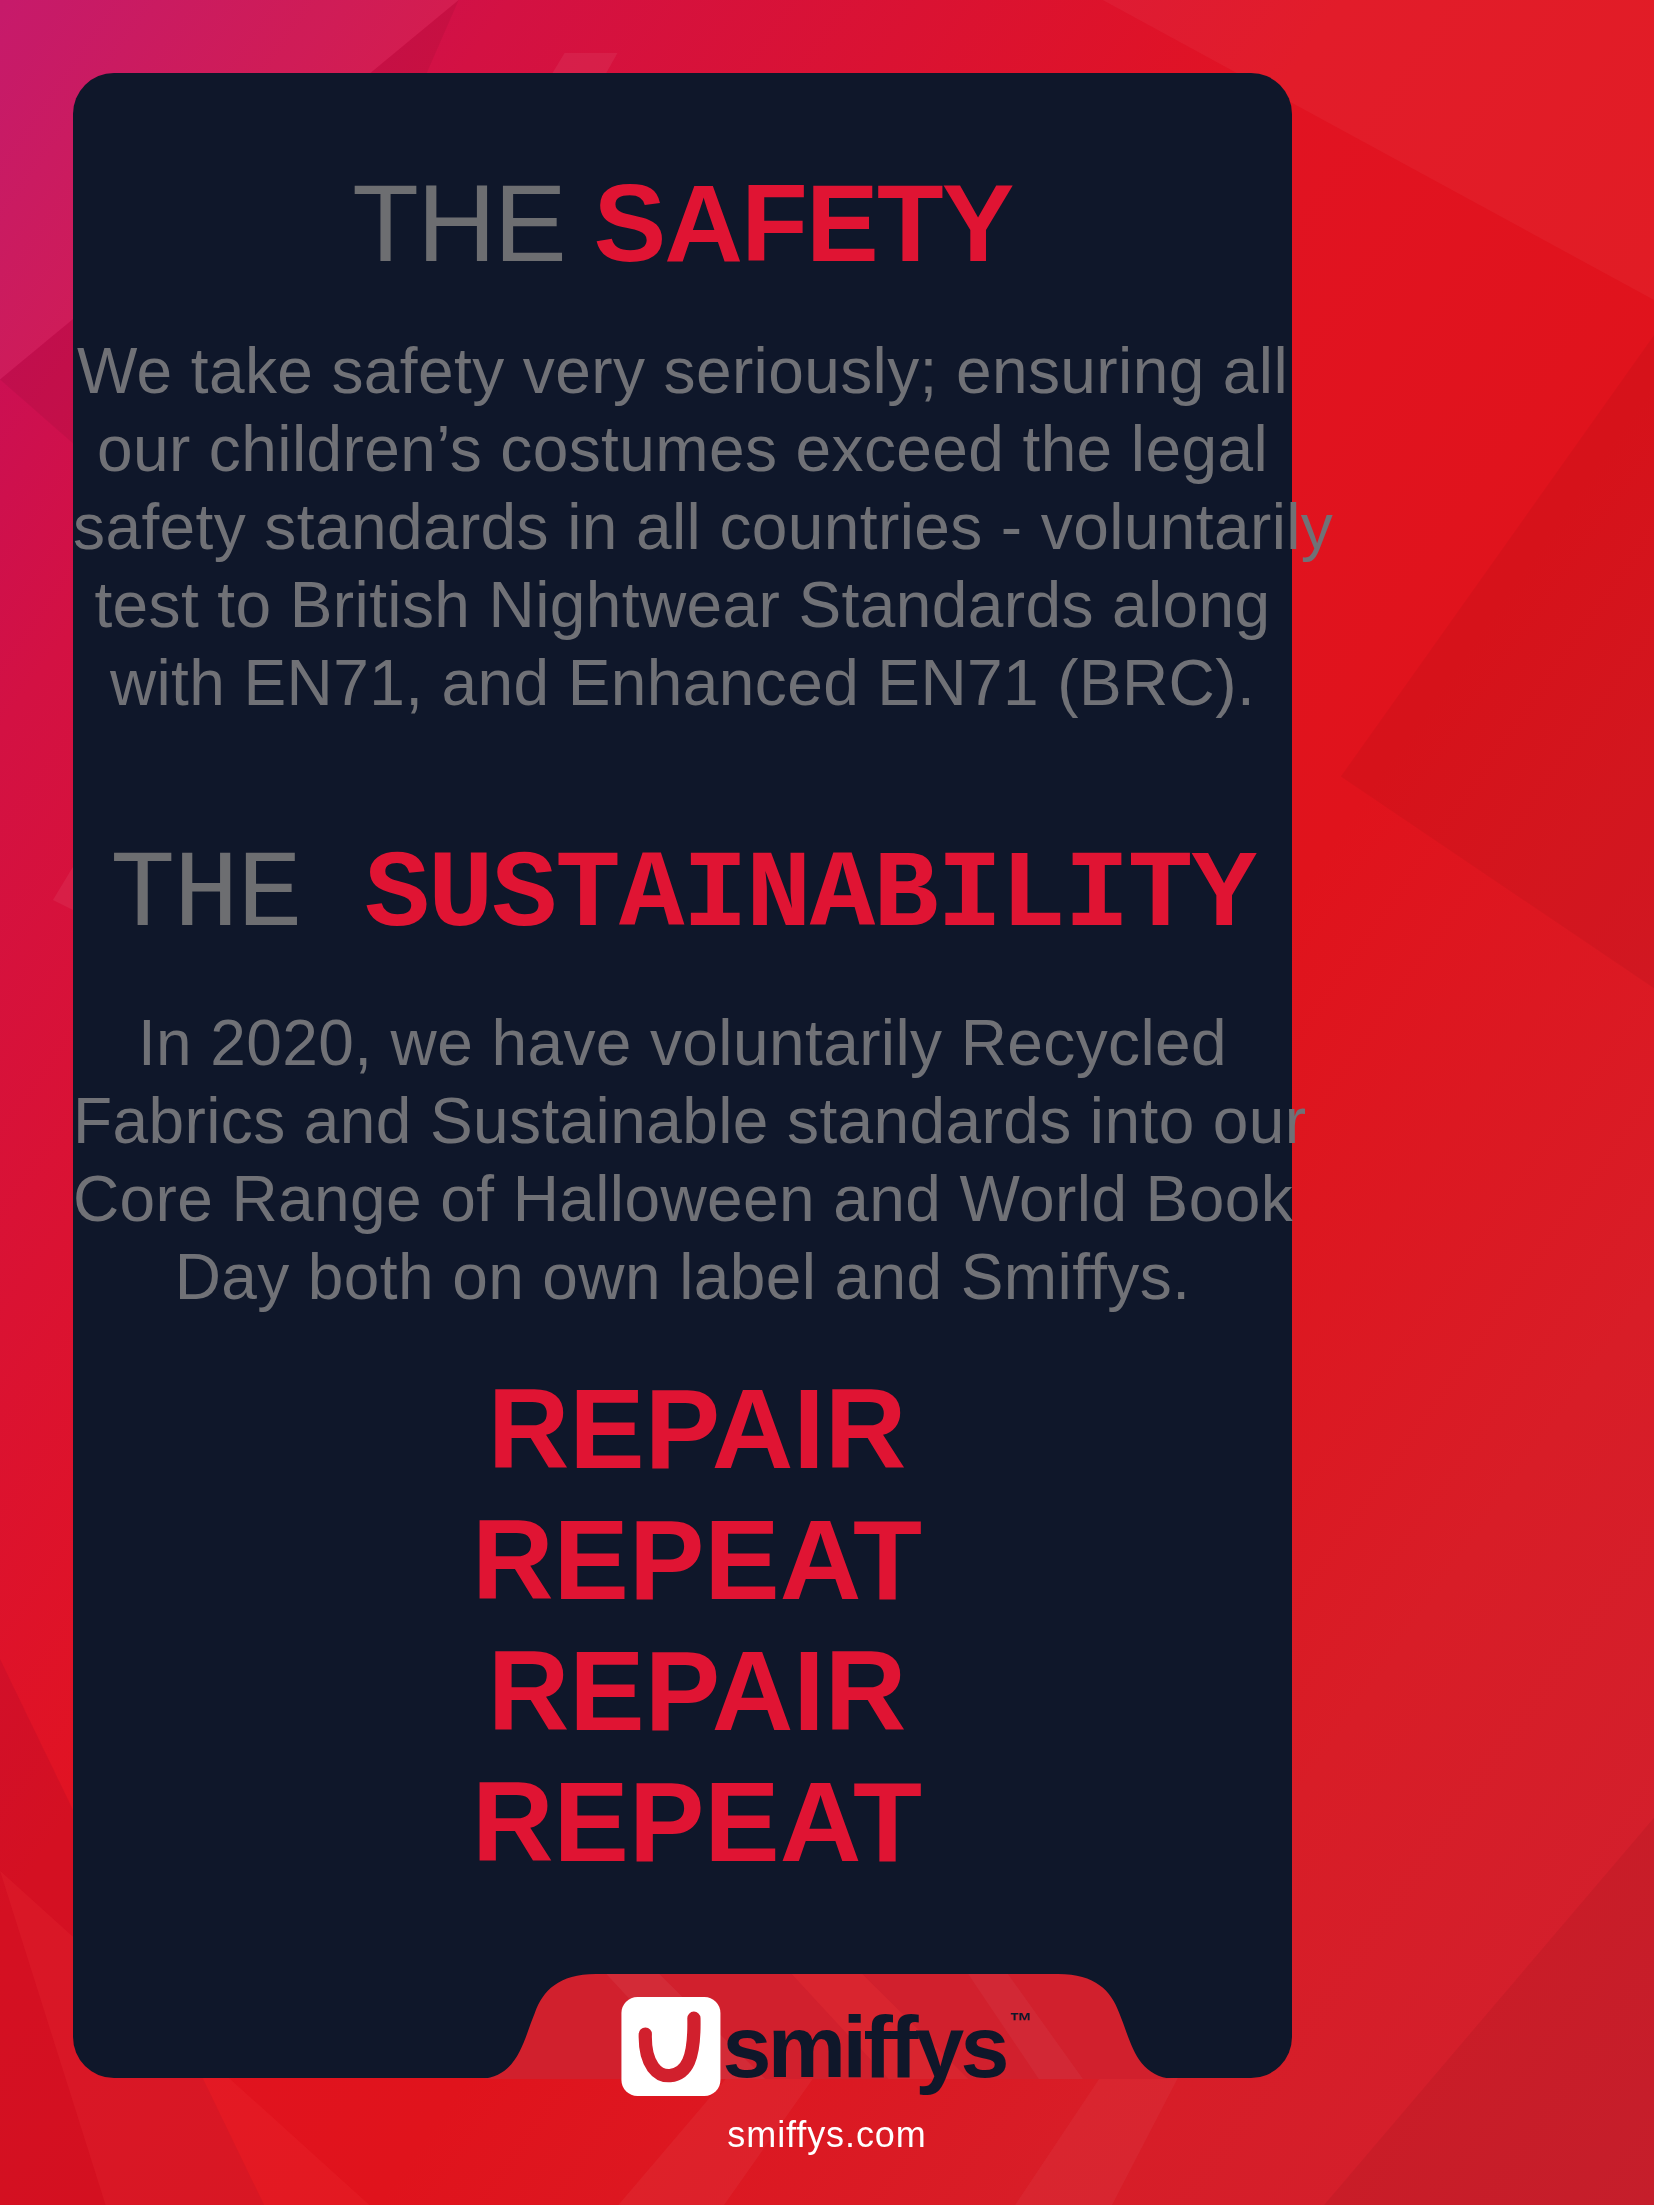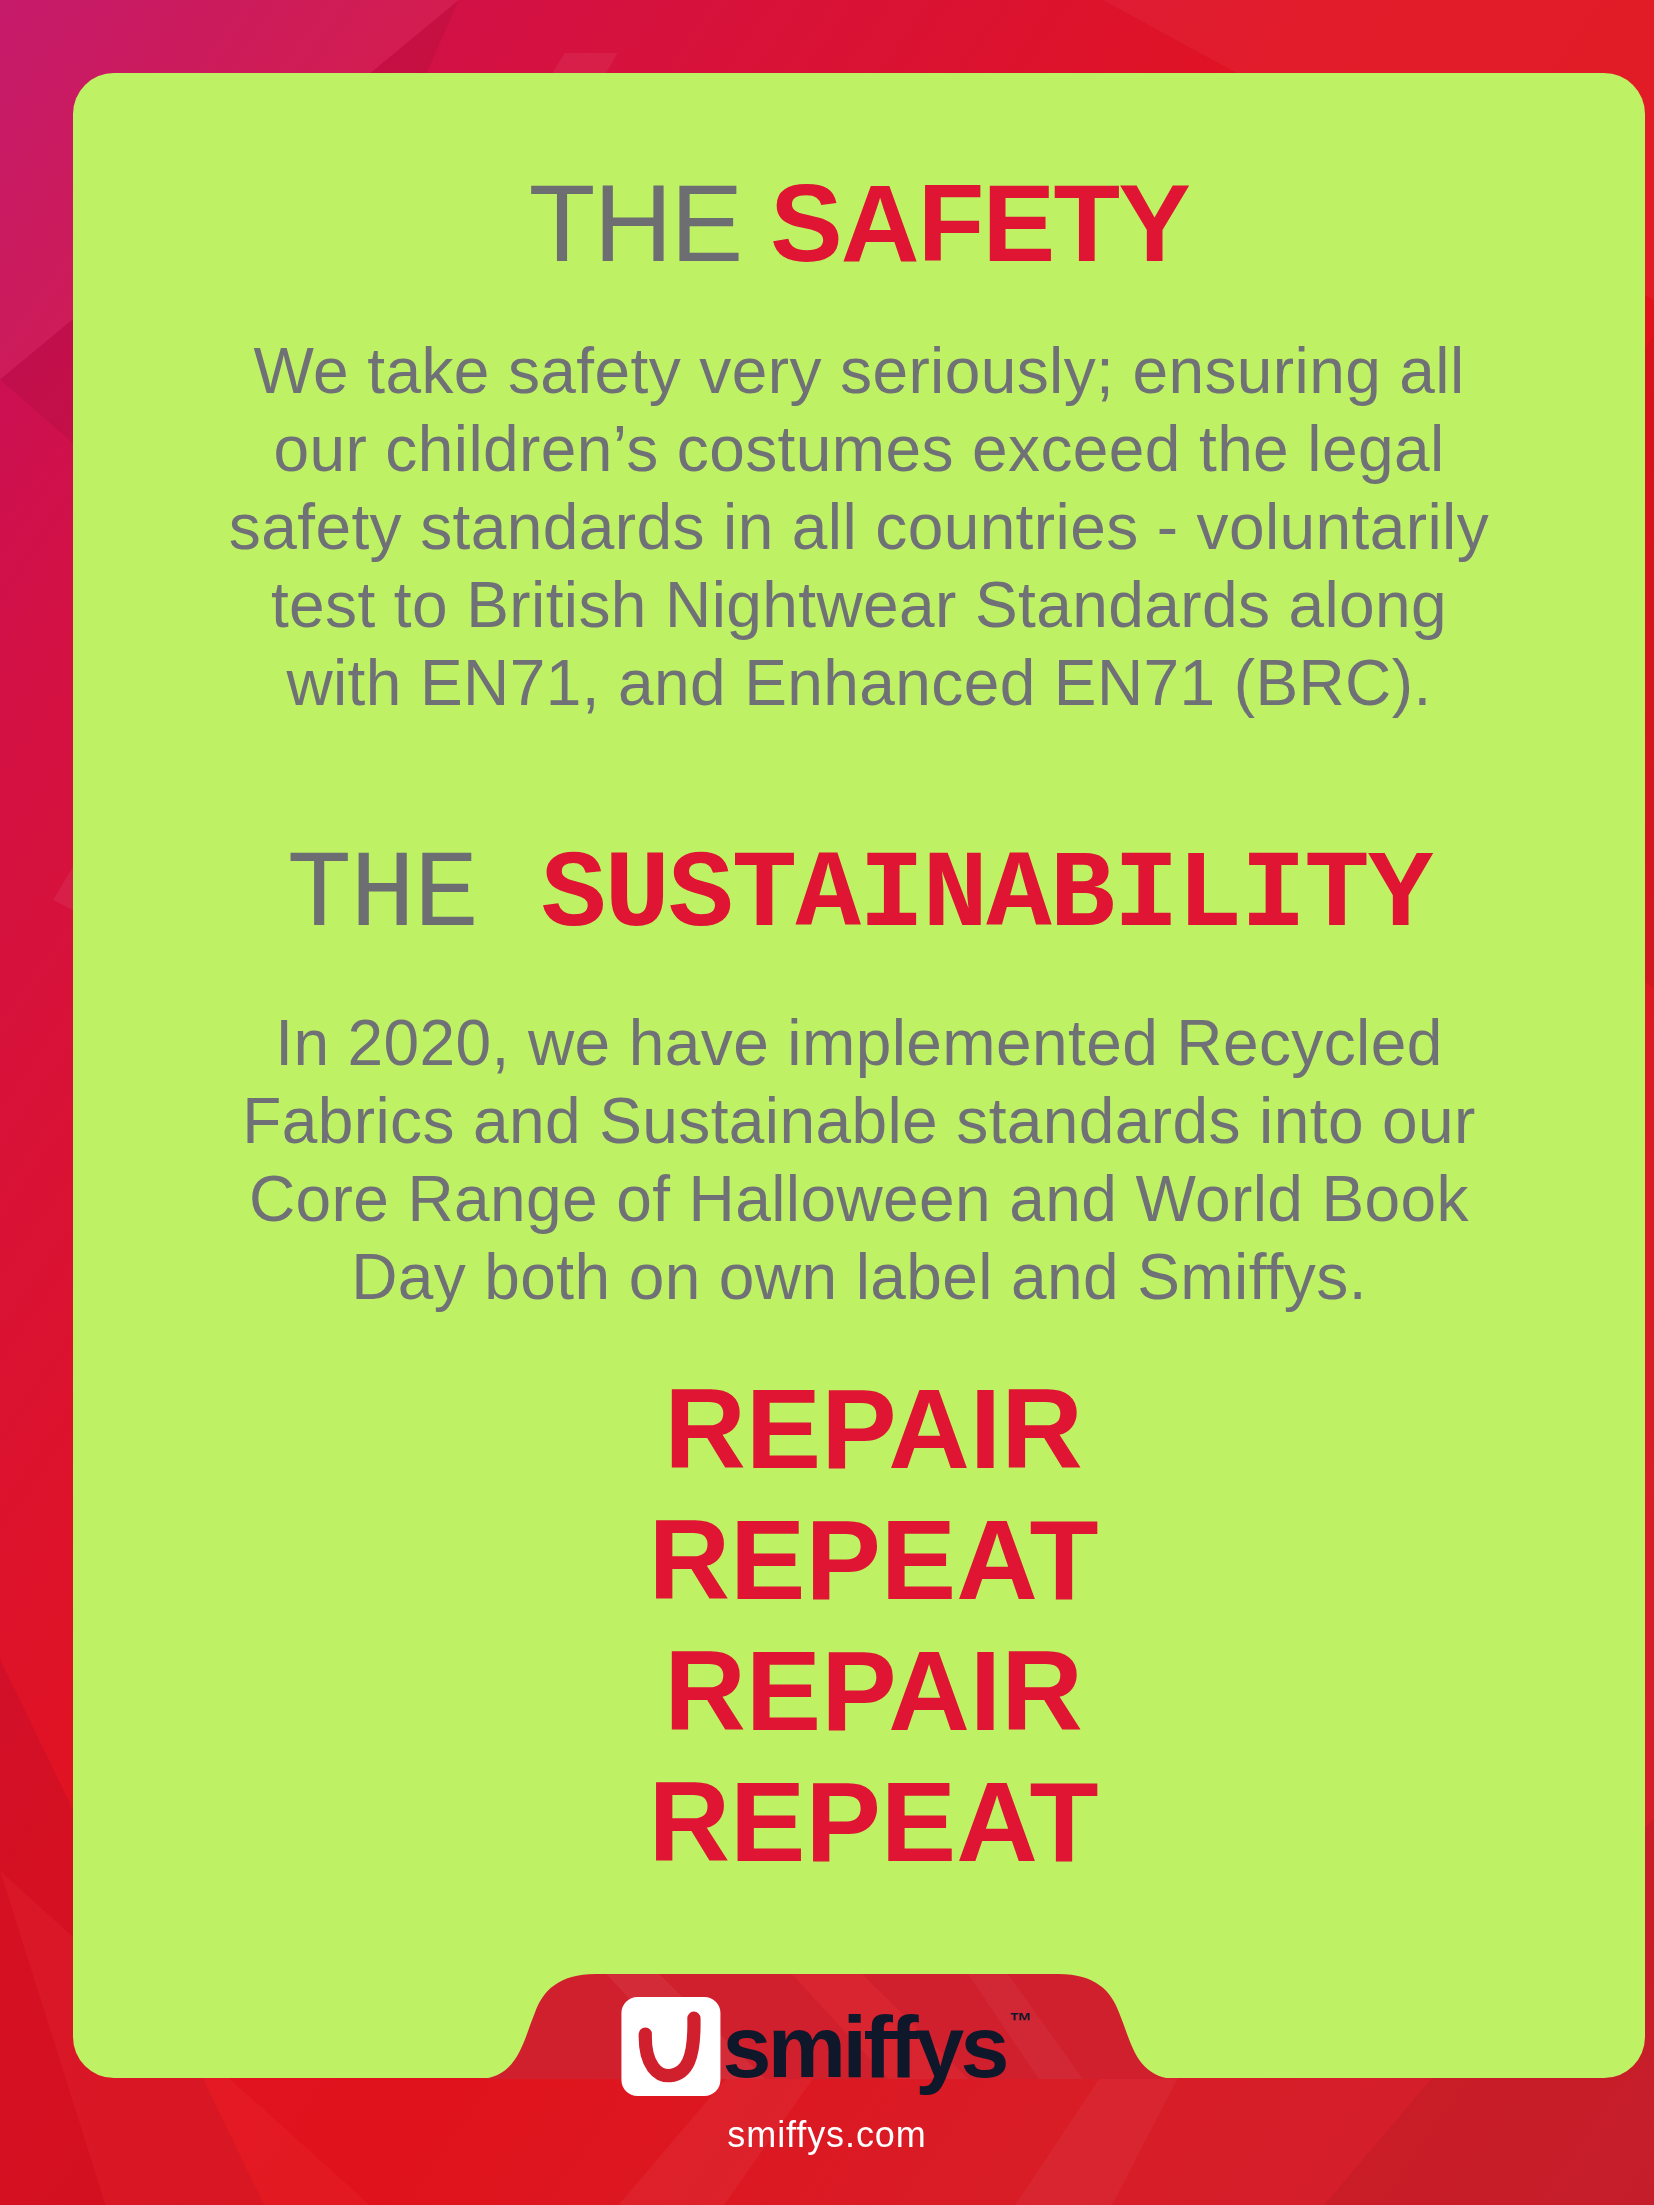--- a/index.html
+++ b/index.html
@@ -3,22 +3,22 @@
 <meta charset="utf-8">
 <style>
   html,body{margin:0;padding:0;}
   body{
     width:1654px;height:2206px;position:relative;overflow:hidden;
     font-family:"Liberation Sans", sans-serif;
     background:linear-gradient(125deg,#c30e63 0%,#d31143 16%,#e11322 42%,#e0131c 60%,#d81d27 80%,#d0202e 100%);
   }
   .bg-facets{position:absolute;inset:0;width:100%;height:100%;}
   .card{
-    position:absolute;left:73px;top:73px;width:1572px;height:2005px;
-    background:#bef264;border-radius:41px;text-align:center;
+    position:absolute;left:73px;top:73px;width:1219px;height:2005px;
+    background:#0f172a;border-radius:41px;text-align:center;
   }
   .h-line{font-size:109px;line-height:1.18;letter-spacing:-1.8px;white-space:nowrap;}
   .h-prefix{color:#6D6E71;font-weight:400;}
   .h-main{color:#E01433;font-weight:700;}
   .title-safety{margin-top:86px;}
   .title-sustain{margin-top:110px;font-family:Liberation Mono, monospace;}
   .body-text{margin-top:44px;font-size:64px;line-height:78px;color:#707176;letter-spacing:0.4px;}
   .body-text div{white-space:nowrap;}
   .mantra{margin-top:48px;}
   .mantra div{font-size:113px;line-height:131px;font-weight:700;color:#E01433;letter-spacing:0;padding-left:29px;}
@@ -59,21 +59,21 @@
       <div>test to British Nightwear Standards along</div>
       <div>with EN71, and Enhanced EN71 (BRC).</div>
     </div>
 
   <div class="h-line title-sustain">
     <span class="h-prefix">THE</span>
     <span class="h-main">SUSTAINABILITY</span>
   </div>
 
   <div class="body-text">
-      <div>In 2020, we have implemented Recycled</div>
+      <div>In 2020, we have voluntarily Recycled</div>
       <div>Fabrics and Sustainable standards into our</div>
       <div>Core Range of Halloween and World Book</div>
       <div>Day both on own label and Smiffys.</div>
     </div>
 
   <div class="mantra">
       <div>REPAIR</div>
       <div>REPEAT</div>
       <div>REPAIR</div>
       <div>REPEAT</div>

